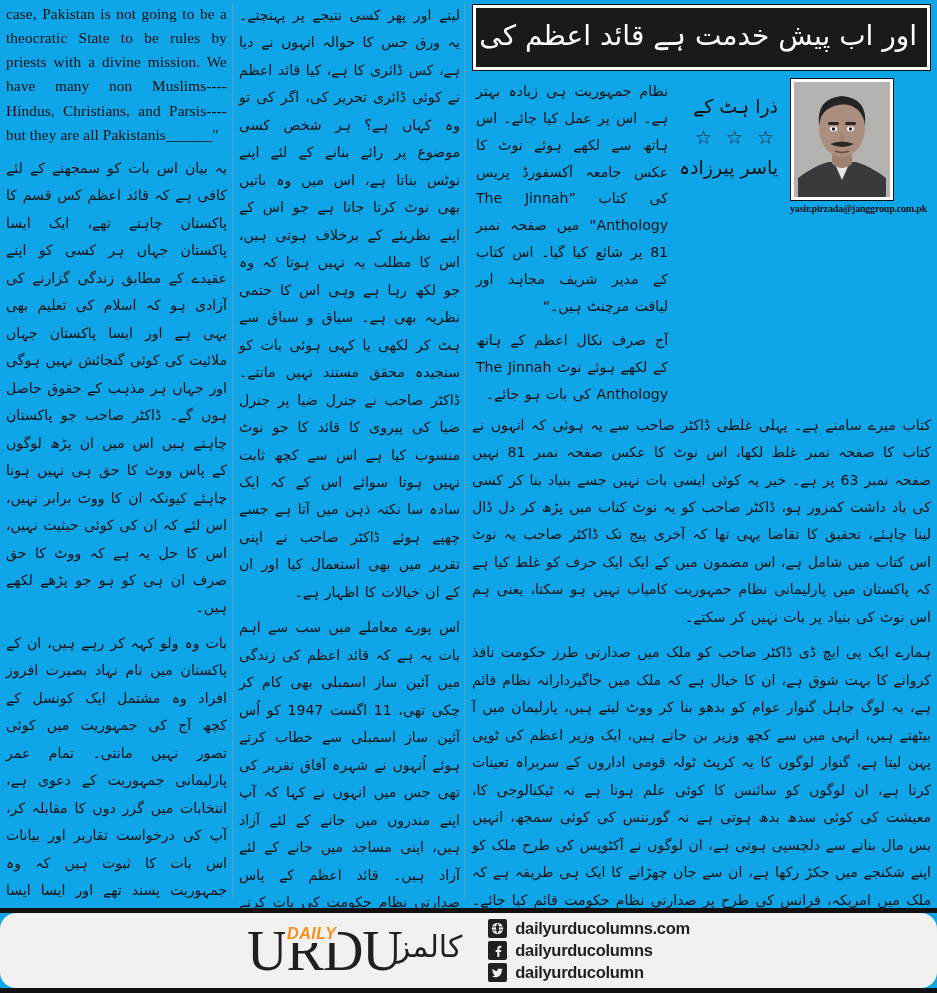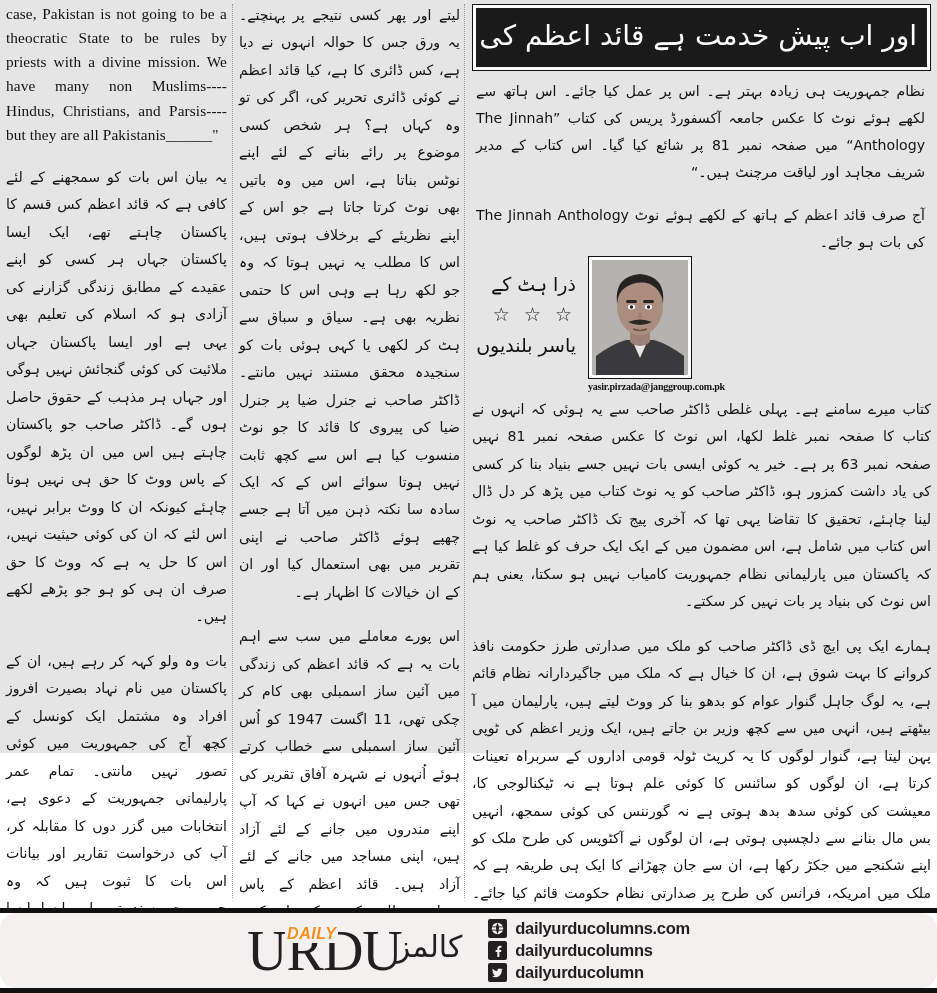--- a/index.html
+++ b/index.html
@@ -4,22 +4,22 @@
 <style>
   * { box-sizing: border-box; margin: 0; padding: 0; }
   html, body {
     width: 937px; height: 993px;
     background: #ffffff;
     font-family: "Liberation Serif", serif;
     overflow: hidden;
   }
   .page {
     position: relative;
-    width: 937px; height: 753px;
-    background: #e5e5e5;
+    width: 937px; height: 993px;
+    background: #0ea5e9;
   }
 
   
   .article {
     position: absolute;
     left: 0; top: 0;
     width: 937px; height: 908px;
     display: flex;
     flex-direction: row;
   }
@@ -80,21 +80,21 @@
     font-size: 28px;
     line-height: 1.55;
     padding: 6px 10px 10px 10px;
     white-space: nowrap;
     overflow: hidden;
   }
 
   
   .byline-block {
     display: flex;
-    flex-direction: column;
+    flex-direction: row;
     align-items: flex-start;
     justify-content: flex-start;
     gap: 0;
     margin-bottom: 4px;
   }
   .byline-lead {
     flex: 1 1 auto;
     padding-left: 4px;
     padding-right: 6px;
   }
@@ -221,21 +221,21 @@
   }
   .social-icon svg { display: block; }
   .social-label {
     font-family: "Liberation Sans", sans-serif;
     font-weight: bold;
     font-size: 16.5px;
     color: #231f20;
     letter-spacing: -.3px;
     line-height: 1;
   }
-  p + p { margin-top: 17px; }
+  p + p { margin-top: 8px; }
 </style>
 </head>
 <body>
 
 <div class="page">
 
   <div class="article">
 
     <div class="col col-left">
       <p class="eng">case, Pakistan is not going to be a theocratic State to be rules by priests with a divine mission. We have many non Muslims----Hindus, Christians, and Parsis----but they are all Pakistanis______"</p>
@@ -254,29 +254,29 @@
     <div class="col col-right">
 
       <div class="headline-wrap">
         <div class="headline">اور اب پیش خدمت ہے قائد اعظم کی ڈائری</div>
       </div>
 
       <div class="byline-block">
 
         <div class="byline-lead">
           <p class="urdu tight">نظام جمہوریت ہی زیادہ بہتر ہے۔ اس پر عمل کیا جائے۔ اس ہاتھ سے لکھے ہوئے نوٹ کا عکس جامعہ آکسفورڈ پریس کی کتاب ”The Jinnah Anthology“ میں صفحہ نمبر 81 پر شائع کیا گیا۔ اس کتاب کے مدیر شریف مجاہد اور لیاقت مرچنٹ ہیں۔“</p>
-          <p class="urdu tight">آج صرف قائد اعظم کے ہاتھ کے لکھے ہوئے نوٹ The Jinnah Anthology کی بات ہو جائے۔</p>
+          <p class="urdu tight">آج صرف نکال اعظم کے ہاتھ کے لکھے ہوئے نوٹ The Jinnah Anthology کی بات ہو جائے۔</p>
         </div>
 
         <div class="photo-byline">
 
           <div class="byline-text">
             <div class="byline-kicker">ذرا ہٹ کے</div>
             <div class="byline-stars">☆ ☆ ☆</div>
-            <div class="byline-author">یاسر بلندیوں</div>
+            <div class="byline-author">یاسر پیرزادہ</div>
           </div>
 
           <div>
             <div class="photo-card">
               <div class="photo">
                 <svg width="96" height="115" viewBox="0 0 96 115">
                   <rect x="0" y="0" width="96" height="115" fill="#c9c7c4"></rect>
                   <rect x="0" y="0" width="96" height="115" fill="#b5b3b0"></rect>
 
                   <path d="M4 115 L4 96 Q20 84 34 80 L62 80 Q76 84 92 96 L92 115 Z" fill="#3a3a3c"></path>

